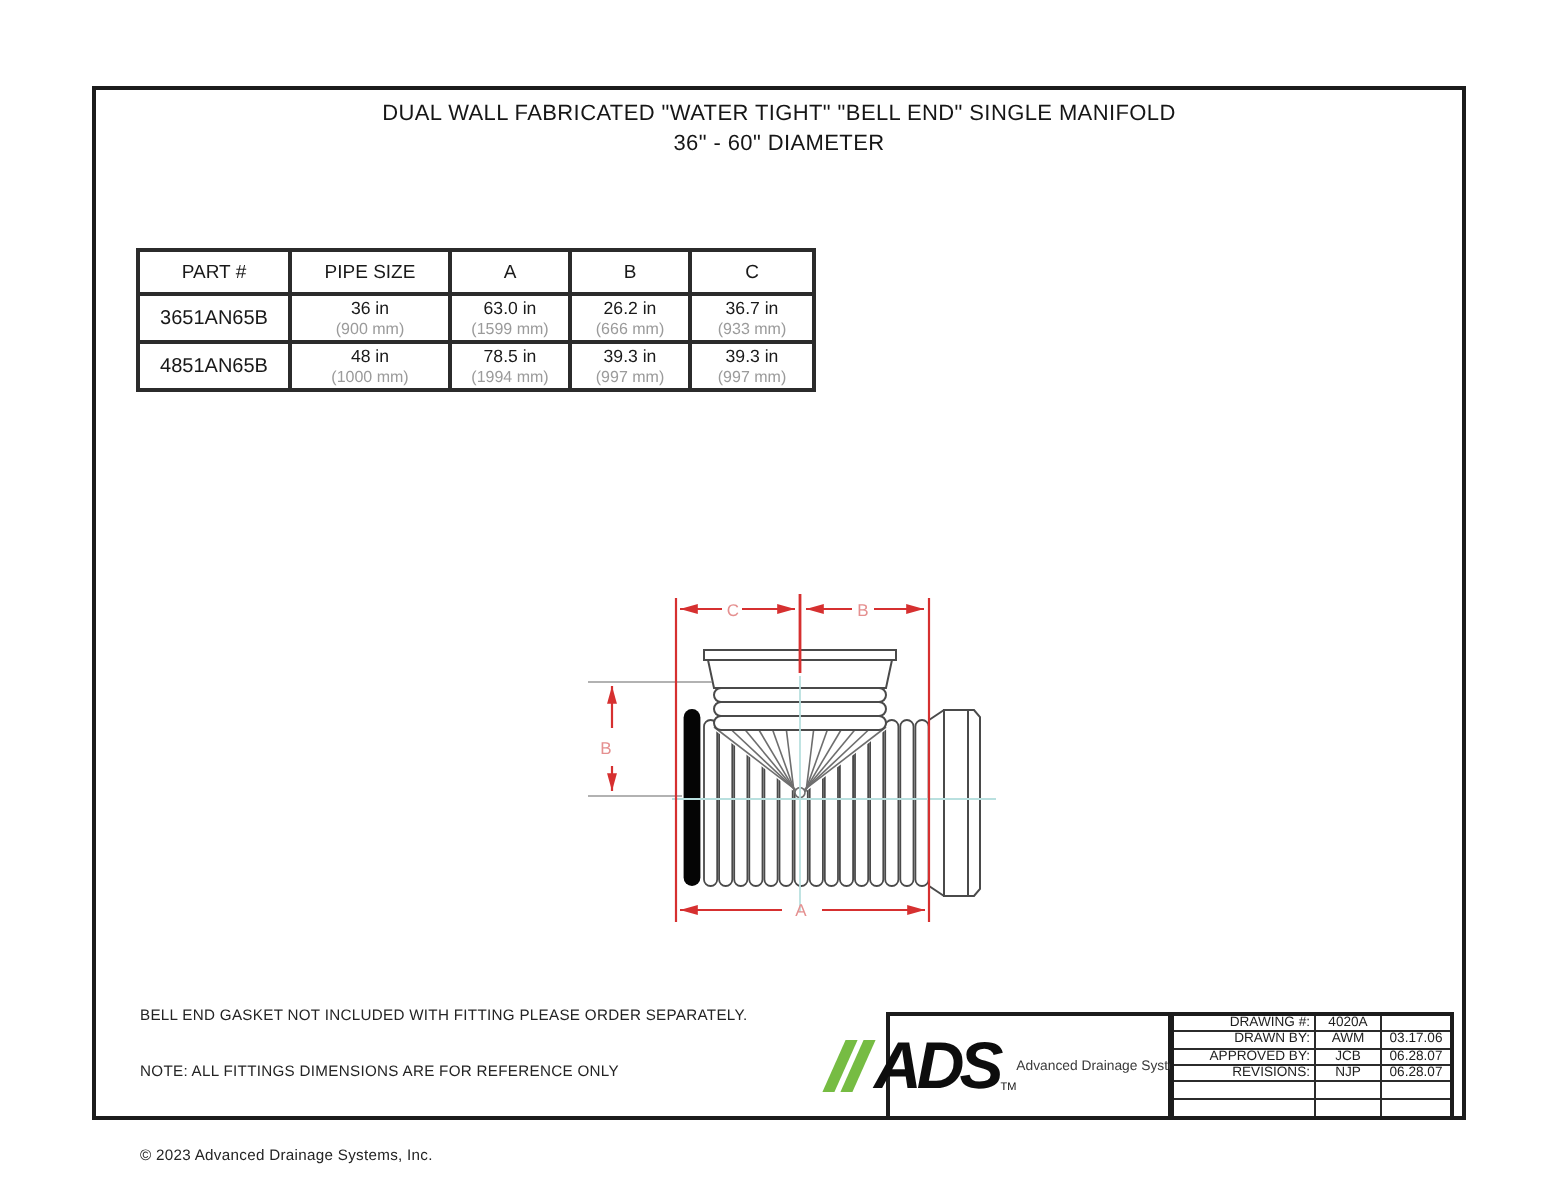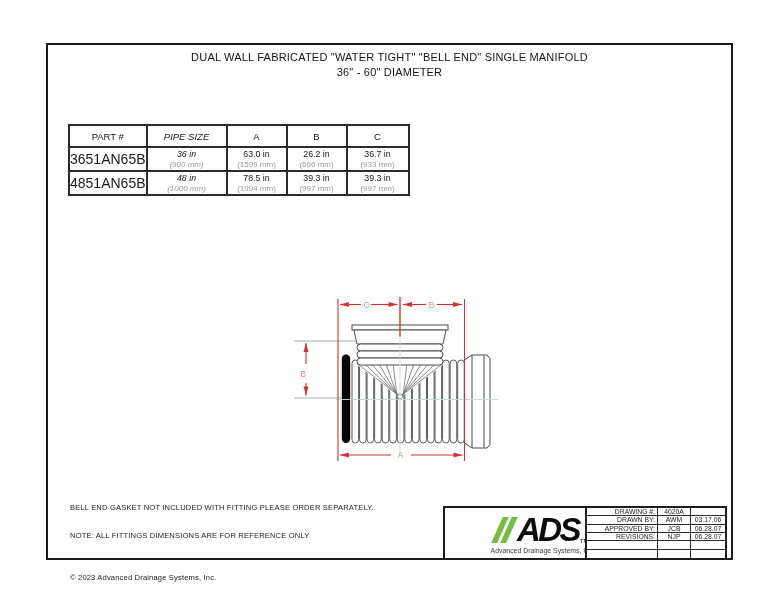--- a/index.html
+++ b/index.html
@@ -30,37 +30,37 @@
   
   #spec{
     position:absolute;left:68px;top:124px;border-collapse:collapse;
     table-layout:fixed;
   }
   #spec th,#spec td{
     border:2px solid #2b2b2b;text-align:center;vertical-align:middle;padding:0;
   }
   #spec th{height:20px;font-size:9.5px;font-weight:normal;color:#191919;}
   #spec td{height:22px;}
-  #spec .c0{width:74px;} #spec .c1{width:78px;font-style:italic;} #spec .c2{width:58px;}
+  #spec .c0{width:74px;} #spec .c1{width:78px;} #spec .c2{width:58px;}
   #spec .c3{width:58px;} #spec .c4{width:60px;}
-  #spec td.part{font-size:14px;color:#191919;}
+  #spec td.part{font-size:10px;color:#191919;}
   #spec .in{font-size:8.8px;color:#191919;line-height:11px;}
   #spec .mm{font-size:8px;color:var(--mm-gray);line-height:10px;}
   
   #diagram{position:absolute;left:280px;top:290px;}
   
   .note{position:absolute;left:70px;font-size:7.6px;color:#242424;letter-spacing:.15px;}
   #note-gasket{top:503px;}
   #note-ref{top:531px;}
   #note-copy{top:573px;}
   
   #logo-box{
     position:absolute;left:443px;top:506px;width:139px;height:50px;
     border:2px solid #1c1c1c;background:#fff;
-    display:flex;flex-direction:column;align-items:center;justify-content:center;padding-left:28px;
+    display:flex;flex-direction:row;align-items:center;justify-content:center;
   }
   #logo-row{display:flex;align-items:center;height:34px;}
   .slash{width:6px;height:26px;background:var(--green);transform:skewX(-24deg);margin-right:3px;}
   #logo-ads{
     font-size:33px;font-weight:bold;font-style:italic;letter-spacing:-2.5px;
     color:#0d0d0d;line-height:30px;margin-left:2px;
   }
   #logo-tm{font-size:5.5px;color:#0d0d0d;align-self:flex-end;margin:0 0 3px 1px;}
   #logo-caption{font-size:6.9px;color:#3a3a3a;margin-top:0;white-space:nowrap;}
   

